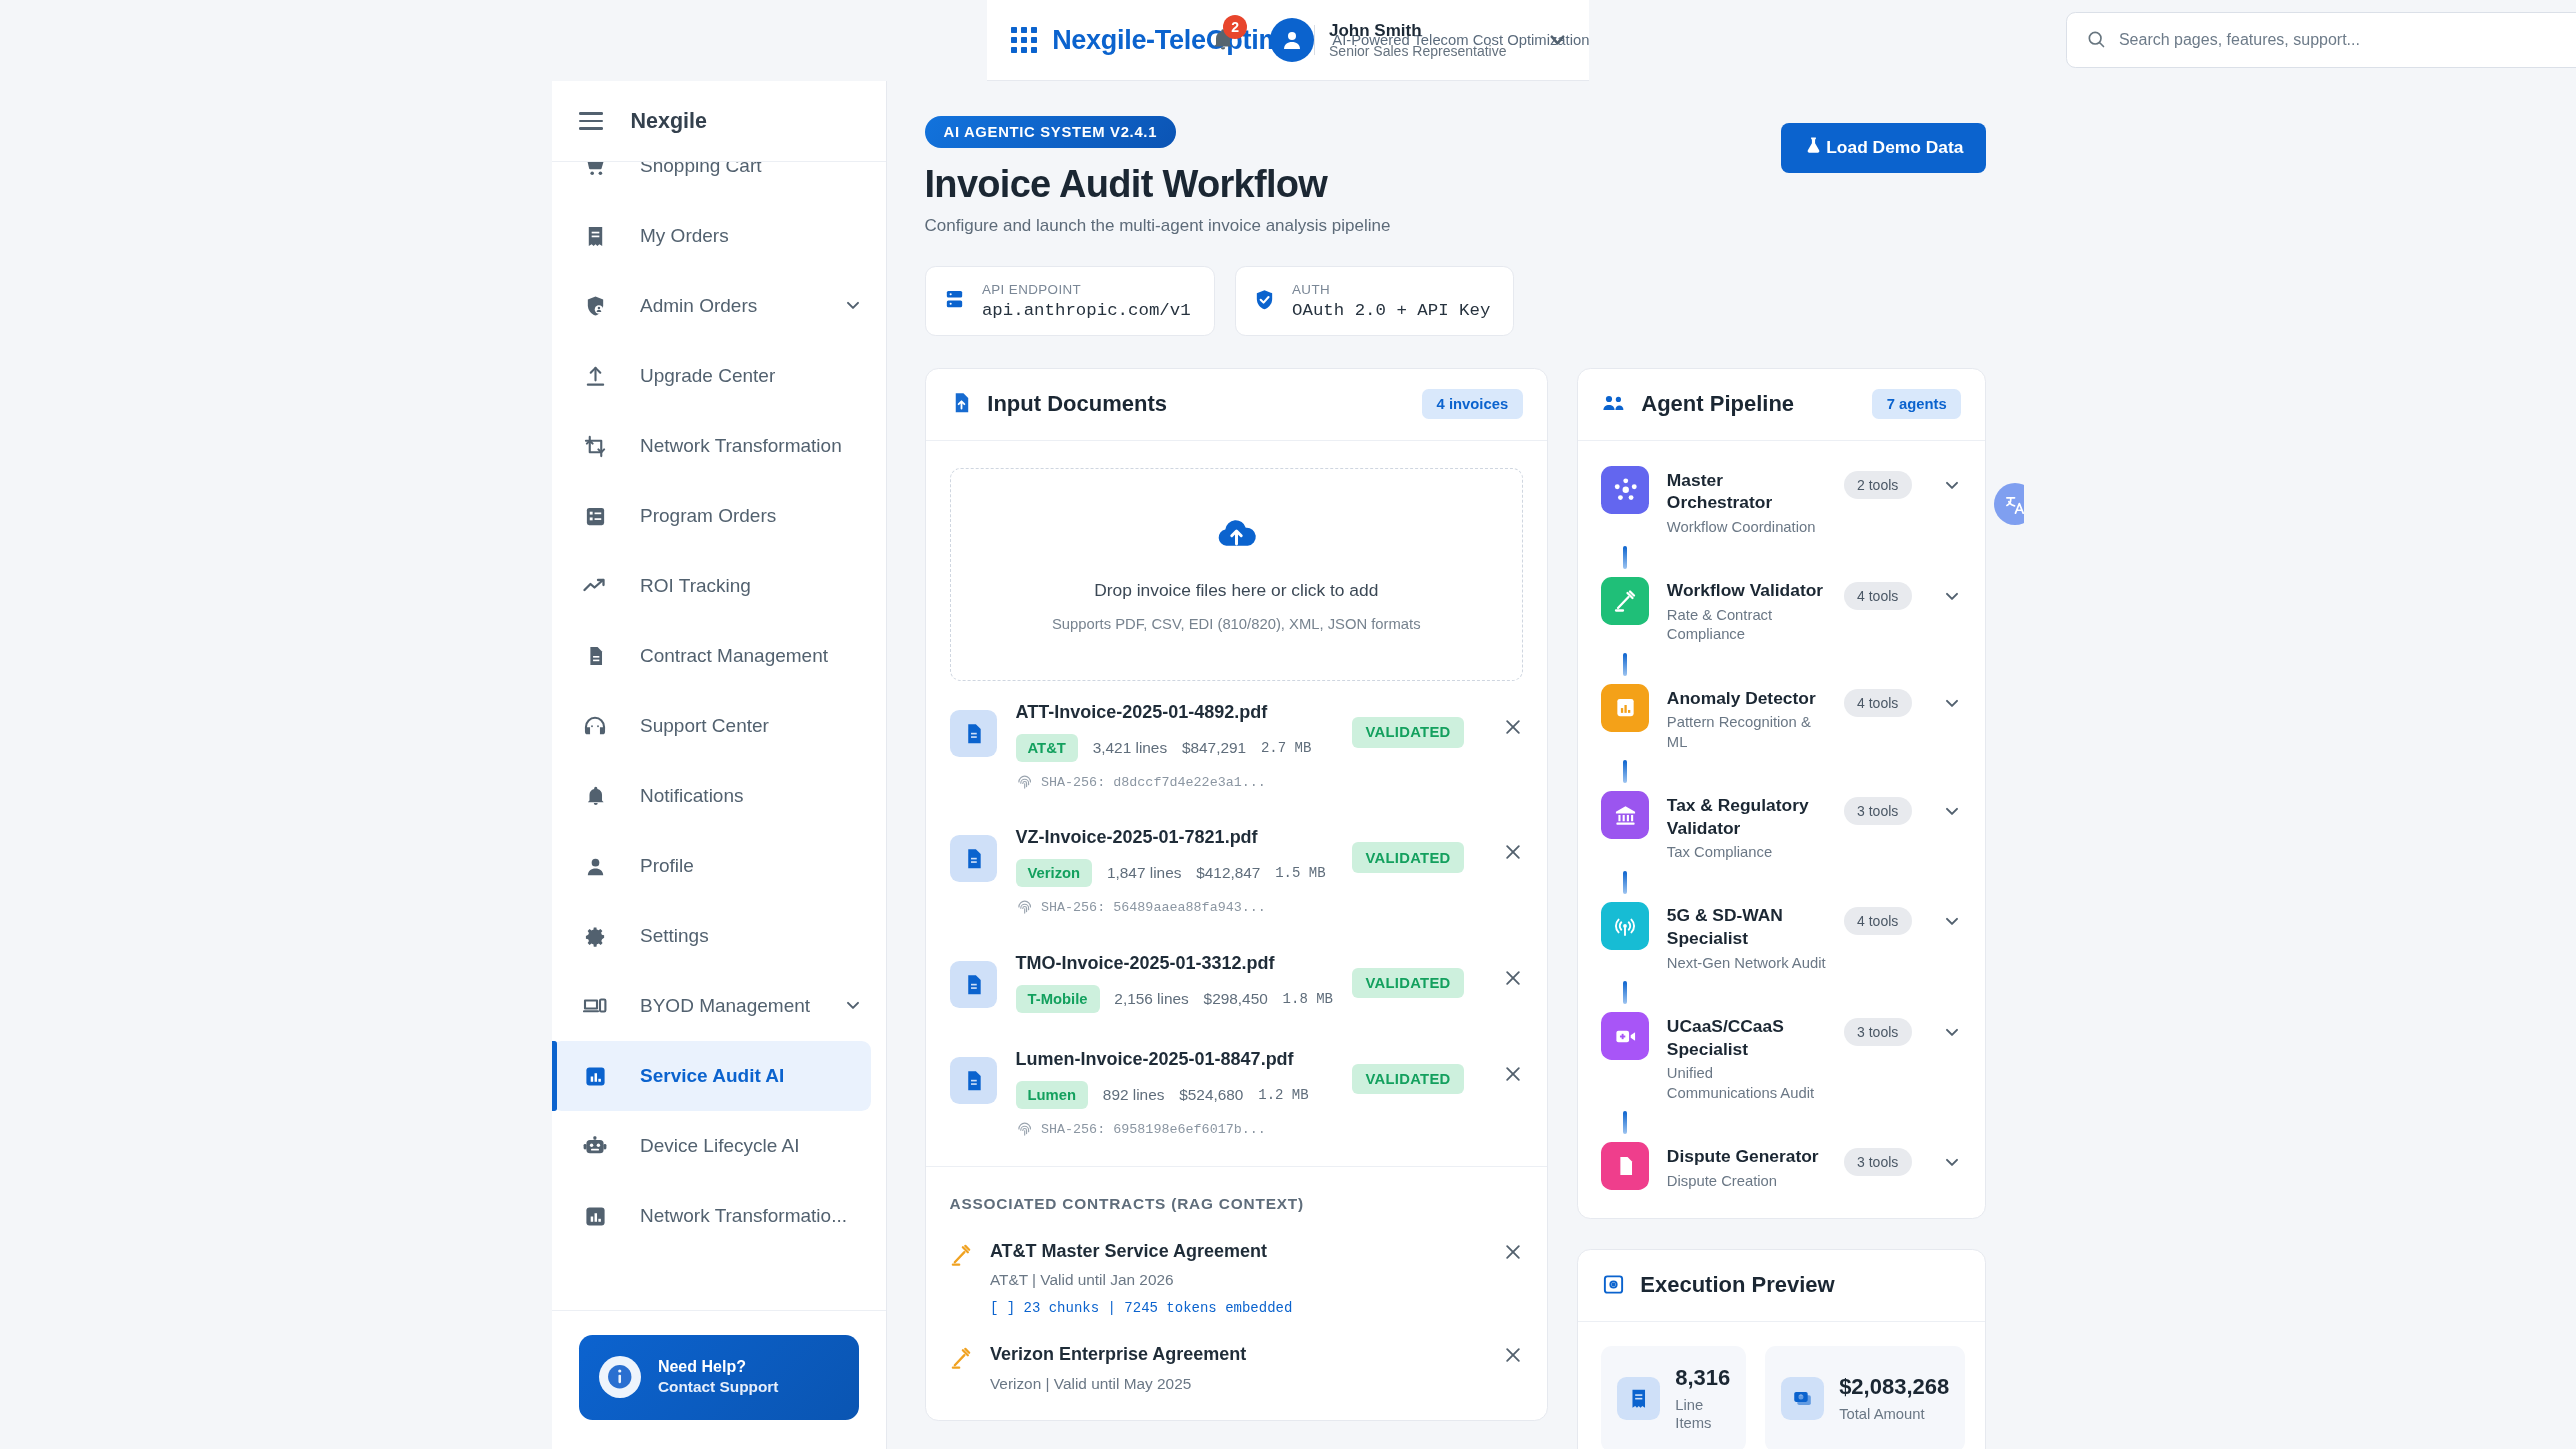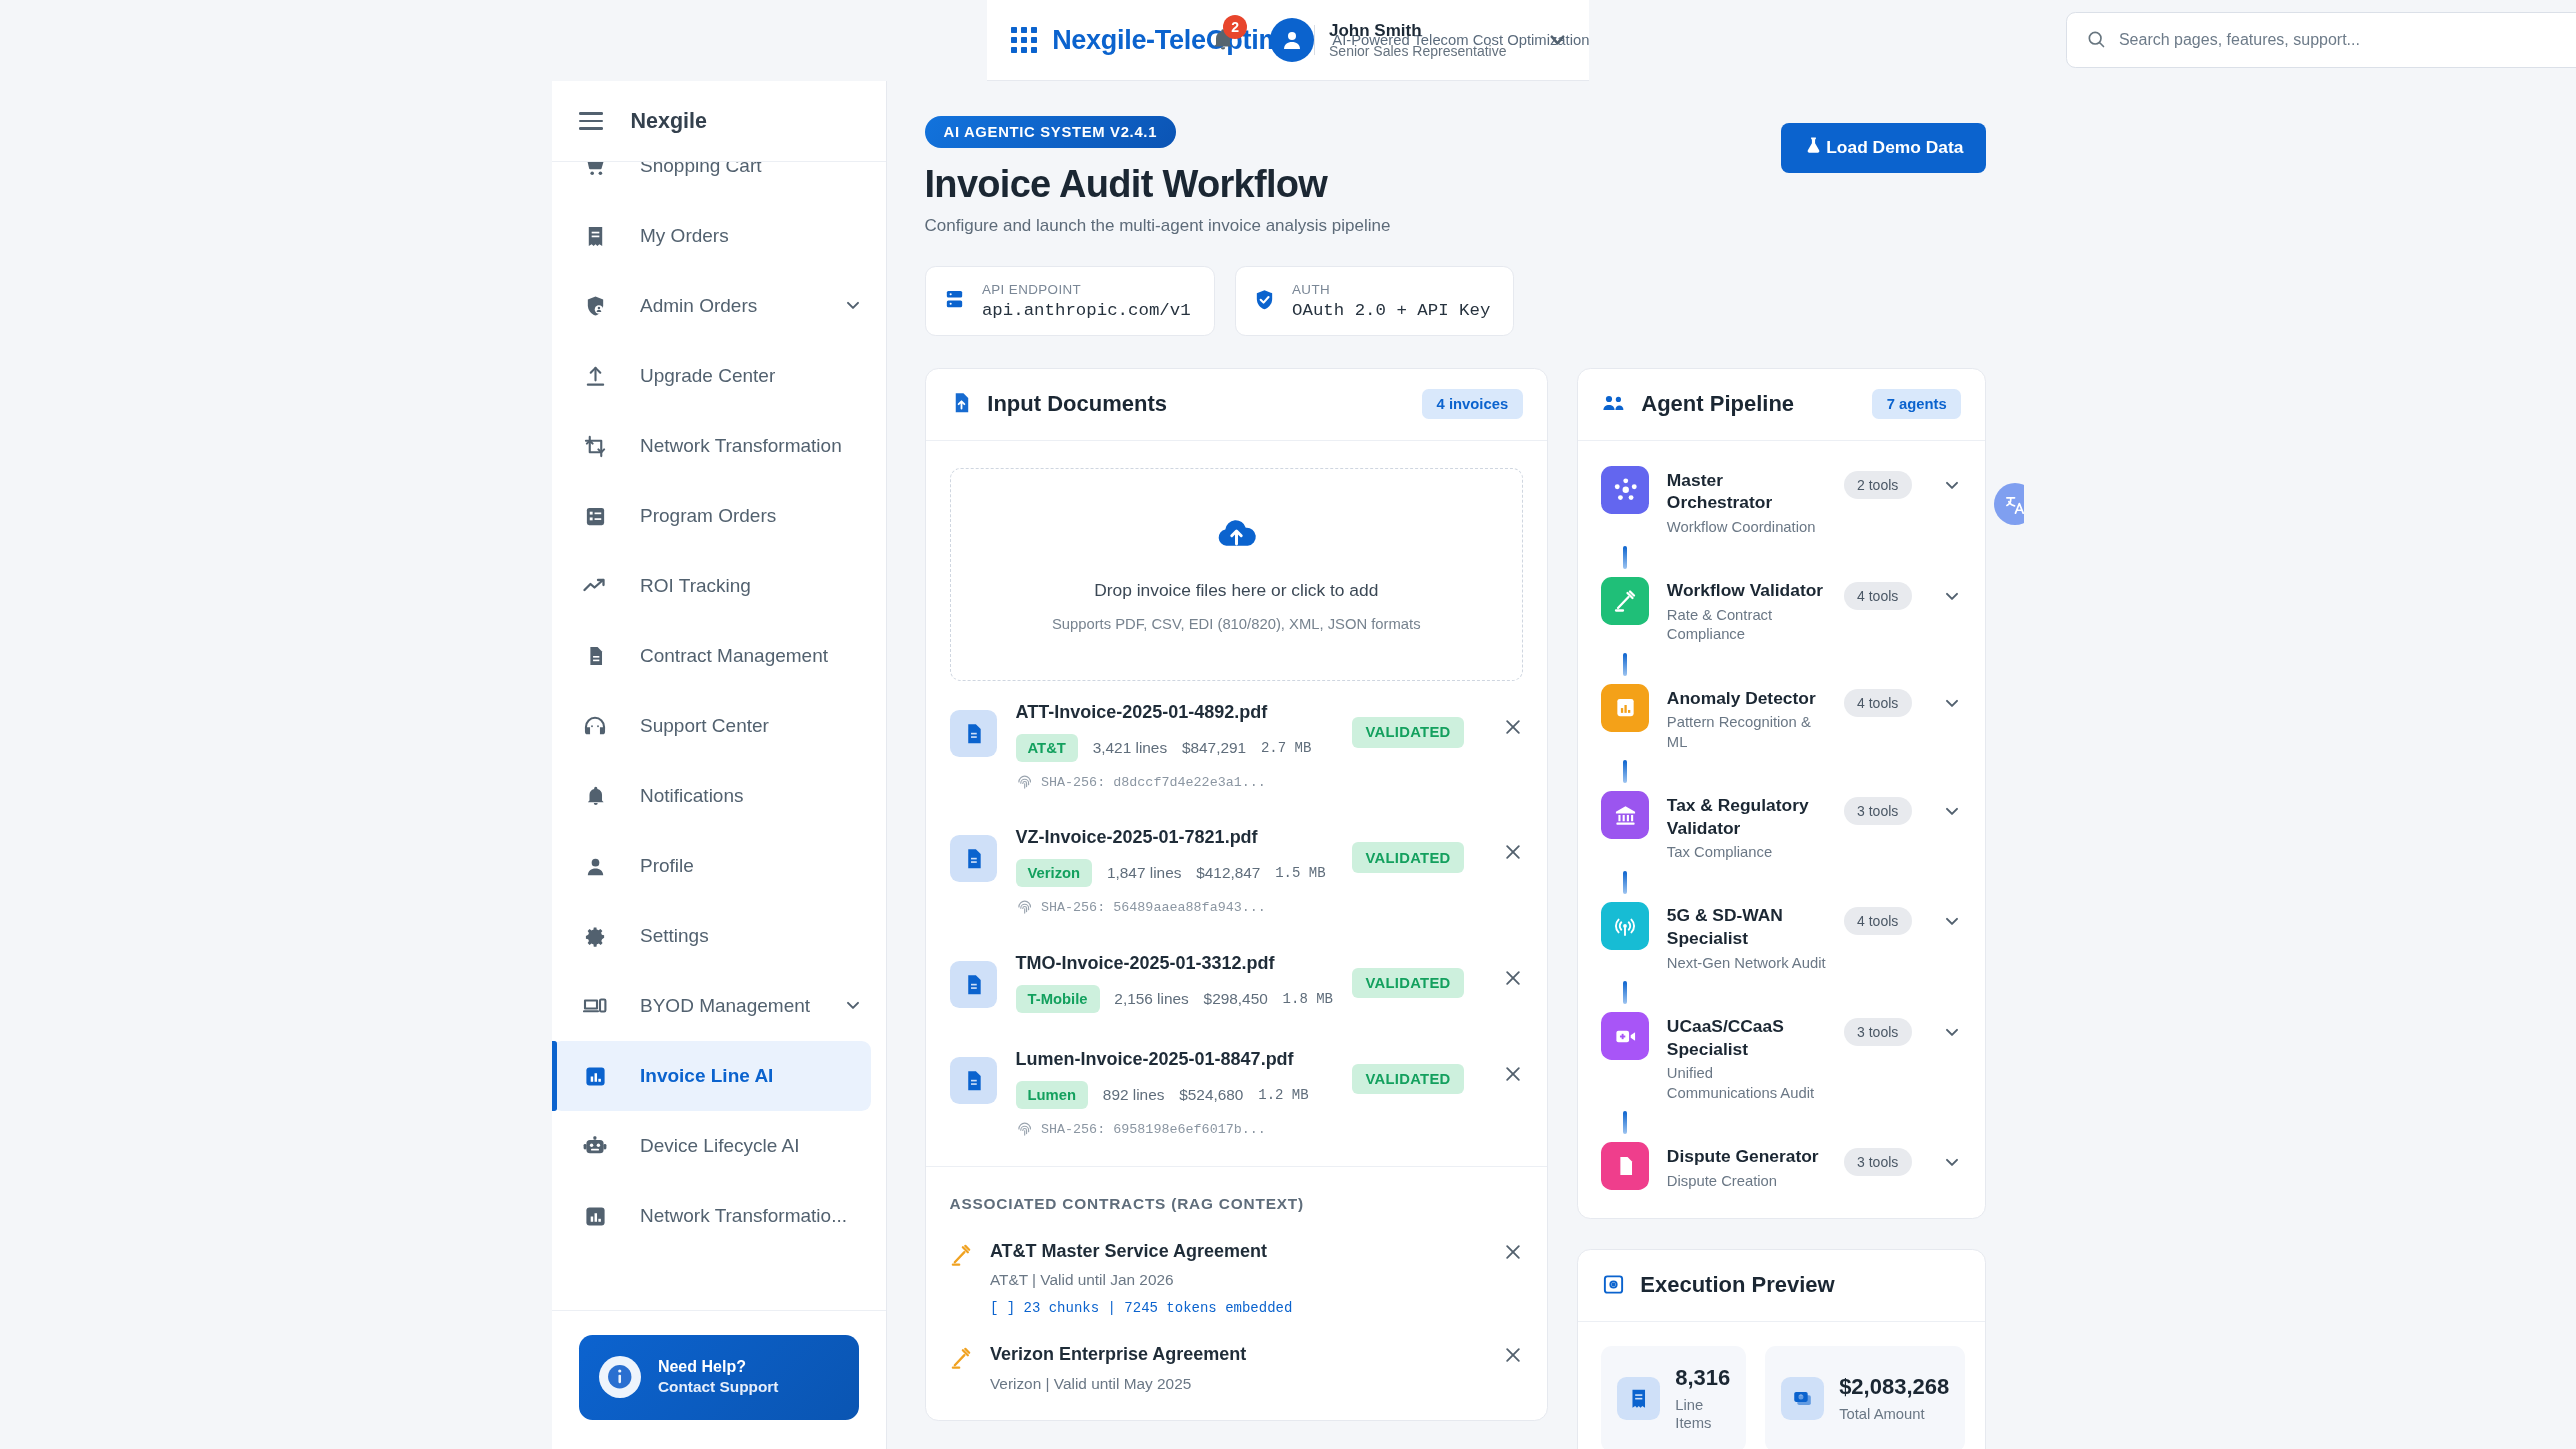--- a/index.html
+++ b/index.html
@@ -402,21 +402,21 @@
             </div>
             <div class="nav-item active">
               <span class="nav-ico" style="color: rgb(11, 99, 206);">
                 <svg width="23" height="23" viewBox="0 0 24 24">
                   <rect x="2.5" y="2.5" width="19" height="19" rx="3.2" fill="currentColor"></rect>
                   <rect x="7" y="12" width="2.6" height="5.5" fill="#fff"></rect>
                   <rect x="11" y="8.6" width="2.6" height="8.9" fill="#fff"></rect>
                   <rect x="15" y="14.4" width="2.6" height="3.1" fill="#fff"></rect>
                 </svg>
               </span>
-              <span class="lbl">Invoice Line AI</span>
+              <span class="lbl">Service Audit AI</span>
             </div>
             <div class="nav-item">
               <span class="nav-ico">
                 <svg width="24" height="23" viewBox="0 0 24 22" fill="#52616f">
                   <rect x="10.4" y="0.8" width="3" height="3.4" rx="1"></rect>
                   <rect x="3.4" y="4.6" width="17.2" height="13.2" rx="3.6"></rect>
                   <rect x="0.6" y="8.4" width="3" height="5.6" rx="1.4"></rect>
                   <rect x="20.4" y="8.4" width="3" height="5.6" rx="1.4"></rect>
                   <circle cx="8.6" cy="9.8" r="1.7" fill="#fff"></circle>
                   <circle cx="15.4" cy="9.8" r="1.7" fill="#fff"></circle>

